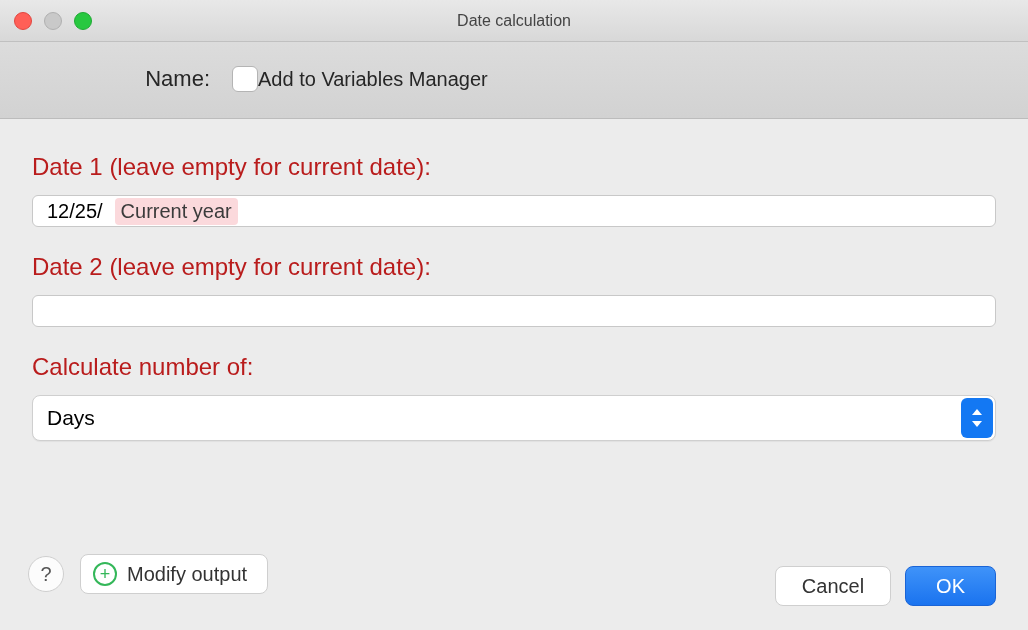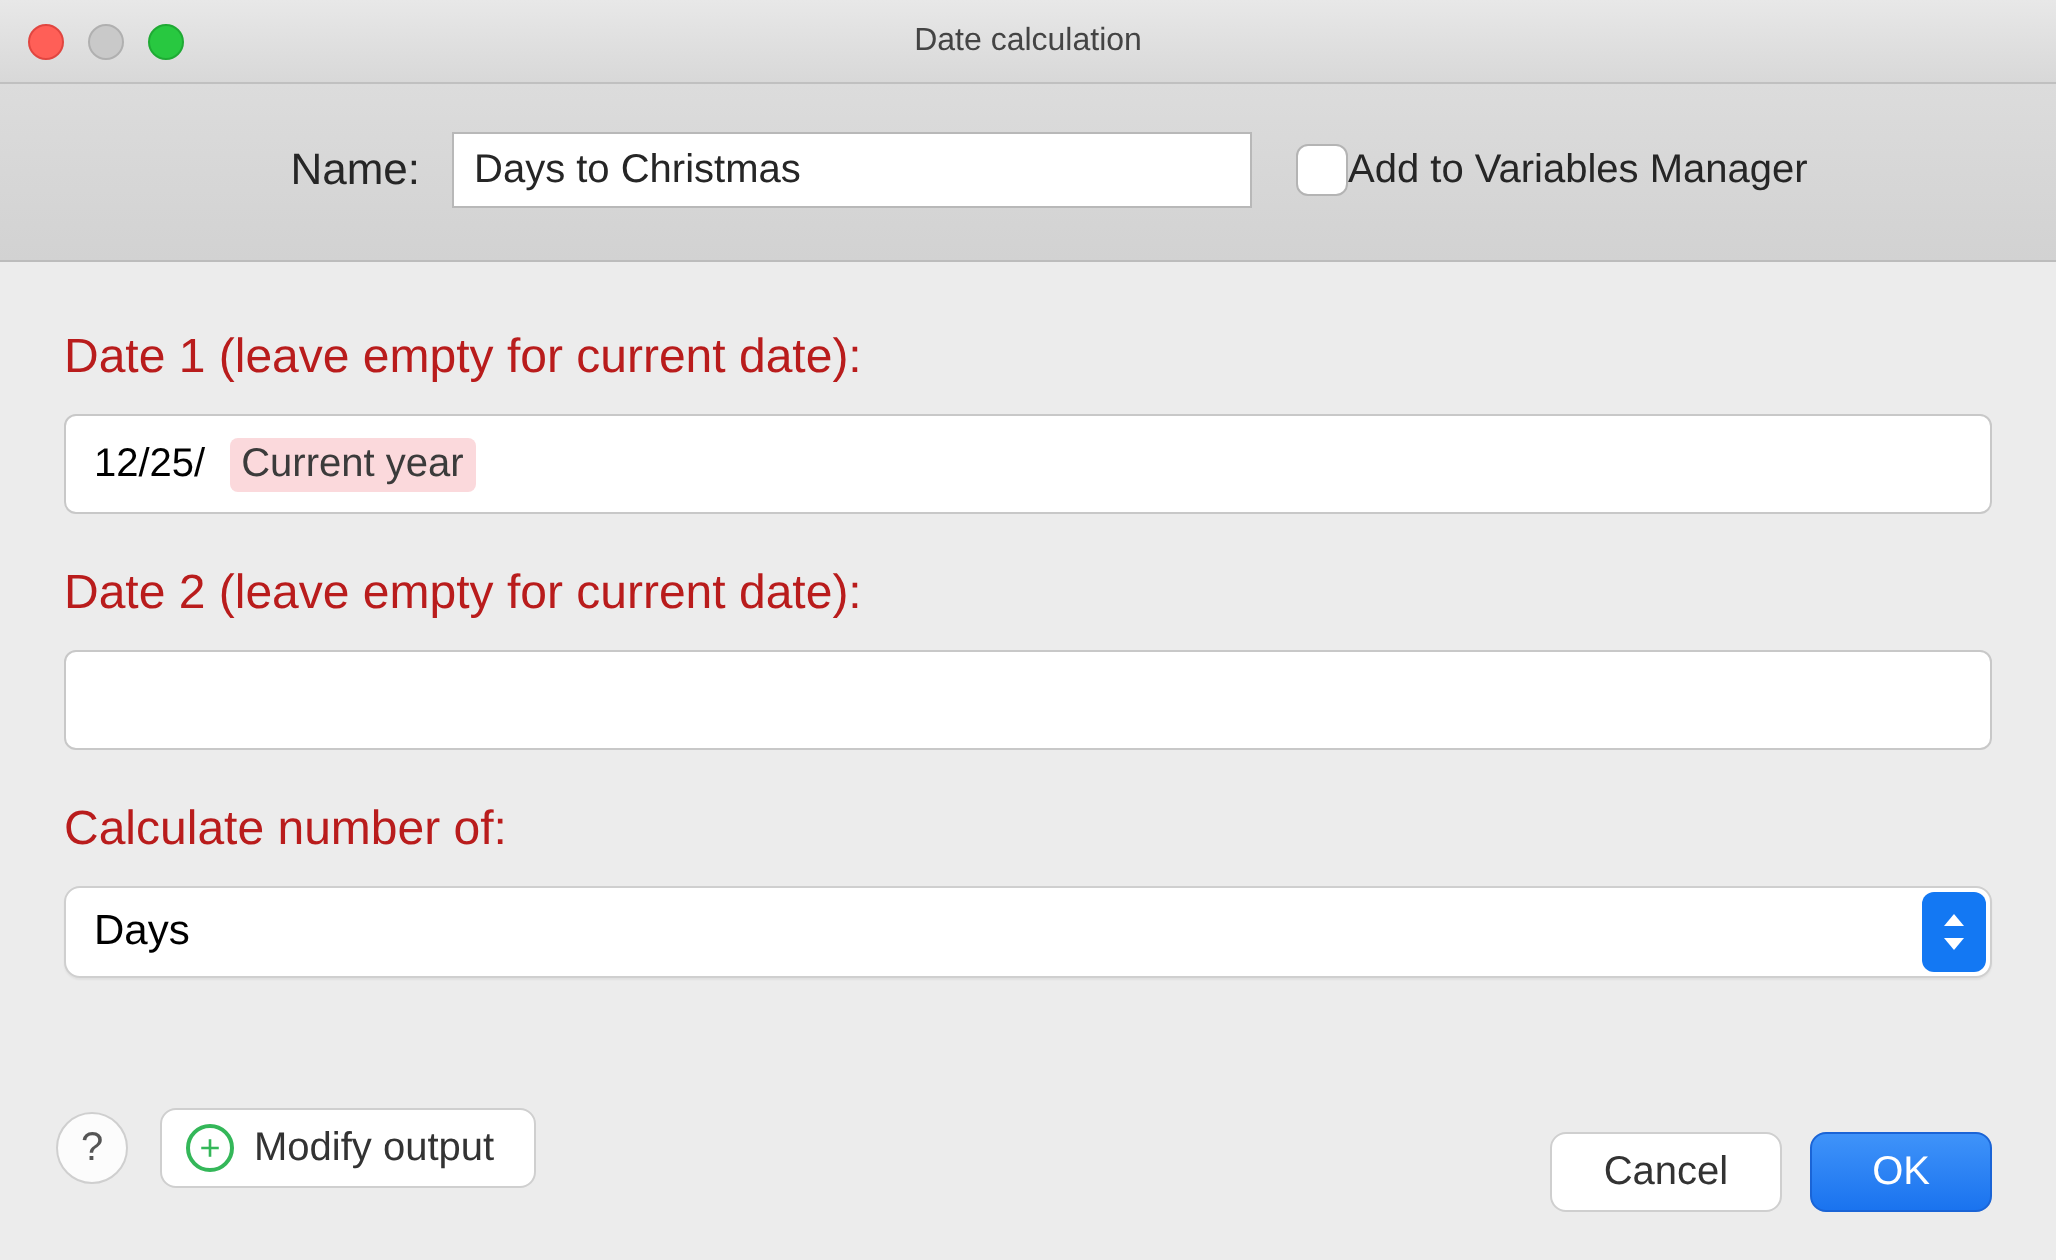--- a/index.html
+++ b/index.html
@@ -85,21 +85,21 @@
       padding: 28px 32px 0 32px;
     }
     .field-label {
       font-size: 24px;
       margin-bottom: 14px;
       margin-top: 6px;
       color: #b91c1c;
     }
     .text-input {
       width: 100%;
-      height: 50px;
+      height: 32px;
       border: 1px solid #c8c8c8;
       border-radius: 6px;
       background: #fff;
       font-size: 20px;
       padding: 6px 10px;
       outline: none;
       display: flex;
       align-items: center;
       color: #000;
     }
@@ -239,21 +239,20 @@
   <div class="traffic-lights">
     <div class="light close"></div>
     <div class="light min"></div>
     <div class="light zoom"></div>
   </div>
   <div class="title">Date calculation</div>
 </div>
 
 <div class="header-strip">
   <div class="name-label">Name:</div>
-  <input class="name-input" value="Days to Christmas" style="">
   <div class="checkbox-wrap">
     <div class="mac-checkbox"></div>
     <span>Add to Variables Manager</span>
   </div>
 </div>
 
 <div class="content">
 
   <div class="field-label">Date 1 (leave empty for current date):</div>
   <div class="text-input token-host">

